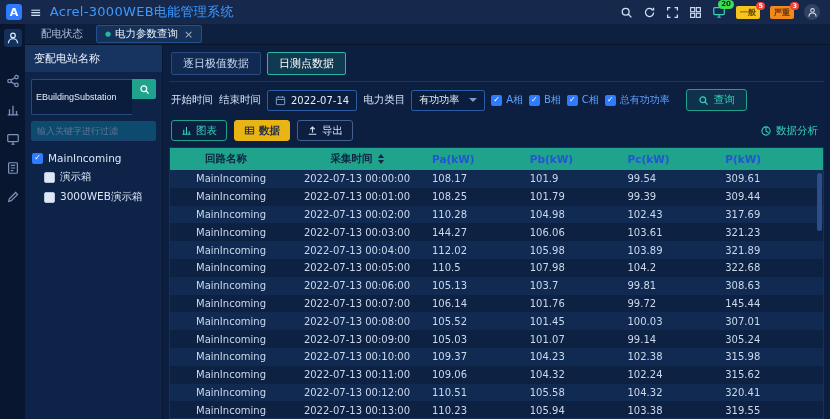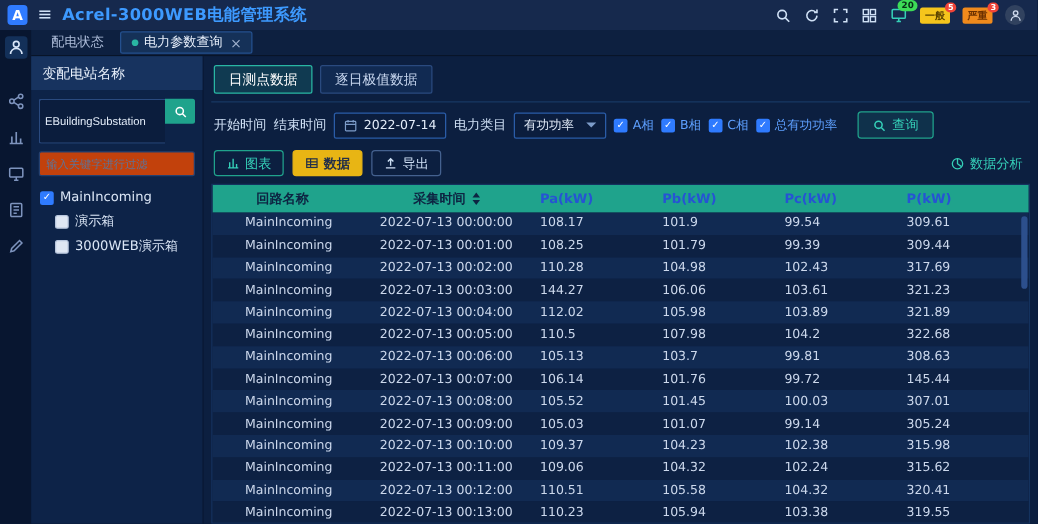--- a/index.html
+++ b/index.html
@@ -4,21 +4,21 @@
 <style>
   *{margin:0;padding:0;box-sizing:border-box}
   html,body{width:830px;height:419px;overflow:hidden}
   body{font-family:"DejaVu Sans","Liberation Sans",sans-serif;font-size:11px;color:#d4deef;background:#0a1c3a}
   .app{width:830px;height:419px;display:flex;flex-direction:column;overflow:hidden}
 
   
   .topbar{height:24px;background:#16294d;display:flex;align-items:center;padding:0 10px 0 6px;gap:8px;flex:0 0 auto}
   .logo{width:16px;height:16px;border-radius:3px;background:#2f7bff;color:#fff;font-weight:bold;font-size:11px;display:flex;align-items:center;justify-content:center}
   .burger{color:#cfe0f5;font-size:14px;line-height:1}
-  .title{color:#3d9aff;font-weight:bold;font-size:13px;letter-spacing:.3px;white-space:nowrap}
+  .title{color:#3d9aff;font-weight:normal;font-size:13px;letter-spacing:.3px;white-space:nowrap}
   .top-right{margin-left:auto;display:flex;align-items:center;gap:10px}
   .tool{color:#cfe0f5;display:flex;align-items:center}
   .mon{position:relative;color:#35d0b8;display:flex;align-items:center}
   .mon .cnt{position:absolute;top:-5px;right:-8px;background:#3ddc57;color:#063017;border-radius:7px;font-size:7px;line-height:9px;padding:0 3px;font-weight:bold}
   .badge{position:relative;border-radius:2px;font-size:8px;line-height:13px;padding:0 4px;font-weight:bold;white-space:nowrap}
   .badge.warn{background:#f5c51c;color:#5c4400}
   .badge.severe{background:#f08a1c;color:#6b3000}
   .badge .dot{position:absolute;top:-4px;right:-5px;background:#f04438;color:#fff;border-radius:6px;font-size:6.5px;line-height:8px;padding:0 2px}
   .avatar{width:16px;height:16px;border-radius:50%;background:#31425f;display:flex;align-items:center;justify-content:center;color:#cfd9ec}
 
@@ -38,21 +38,21 @@
   .vtab .close{color:#9fb0cc;font-size:11px;margin-left:2px;line-height:1}
 
   .workarea{flex:1;display:flex;min-height:0}
 
   
   .panel{width:138px;background:#0d2348;display:flex;flex-direction:column;border-right:1px solid #091731;flex:0 0 auto}
   .panel-title{background:#17335f;color:#e8f0fb;font-size:11px;padding:6px 9px}
   .search-row{display:flex;padding:7px 6px 3px}
   .search-input{flex:1;min-width:0;height:36px;background:#0b1d3d;border:1px solid #2a4a7f;border-right:none;border-radius:2px 0 0 2px;color:#e3ecf9;font-size:9px;padding:0 4px;outline:none}
   .search-btn{width:24px;height:20px;background:#1fa38c;border:none;border-radius:0 2px 2px 0;color:#fff;display:flex;align-items:center;justify-content:center;cursor:pointer}
-  .filter-input{margin:3px 6px 6px;height:20px;background:#c2410c;border:1px solid #24406f;border-radius:2px;color:#e3ecf9;font-size:9px;padding:0 5px;outline:none}
+  .filter-input{margin:3px 6px 6px;height:20px;background:#0c4a6e;border:1px solid #24406f;border-radius:2px;color:#e3ecf9;font-size:9px;padding:0 5px;outline:none}
   .filter-input::placeholder{color:#5f7396}
   .tree{list-style:none;padding:2px 4px}
   .tree li{display:flex;align-items:center;gap:5px;padding:3px 3px;color:#dbe6f6;font-size:10.5px;white-space:nowrap}
   .tree li.child{padding-left:15px}
   .cb{width:11px;height:11px;border-radius:2px;flex:0 0 auto;display:flex;align-items:center;justify-content:center;font-size:8px;line-height:1}
   .cb.on{background:#2f7bff;color:#fff}
   .cb.off{background:#dfe7f3;border:1px solid #b8c6dd}
 
   
   .content{flex:1;min-width:0;display:flex;flex-direction:column;background:#0c1f40;padding:4px 6px 0 6px}
@@ -238,22 +238,22 @@
             <li class="child">
               <span class="cb off"></span>
               <span>3000WEB演示箱</span>
             </li>
           </ul>
         </aside>
 
         <main class="content">
 
           <div class="mtabs">
+            <span class="mtab">逐日极值数据</span>
             <span class="mtab active">日测点数据</span>
-            <span class="mtab">逐日极值数据</span>
           </div>
 
           <div class="filters">
             <span class="flabel">开始时间</span>
             <span class="flabel">结束时间</span>
             <span class="dinput">
               <span class="cal">
                 <svg width="11" height="11" viewBox="0 0 16 16" fill="none" stroke="currentColor" stroke-width="1.4">
                     <rect x="2" y="3" width="12" height="11" rx="1"></rect>
                     <path d="M2 6.5h12M5 1.5v3M11 1.5v3"></path>

